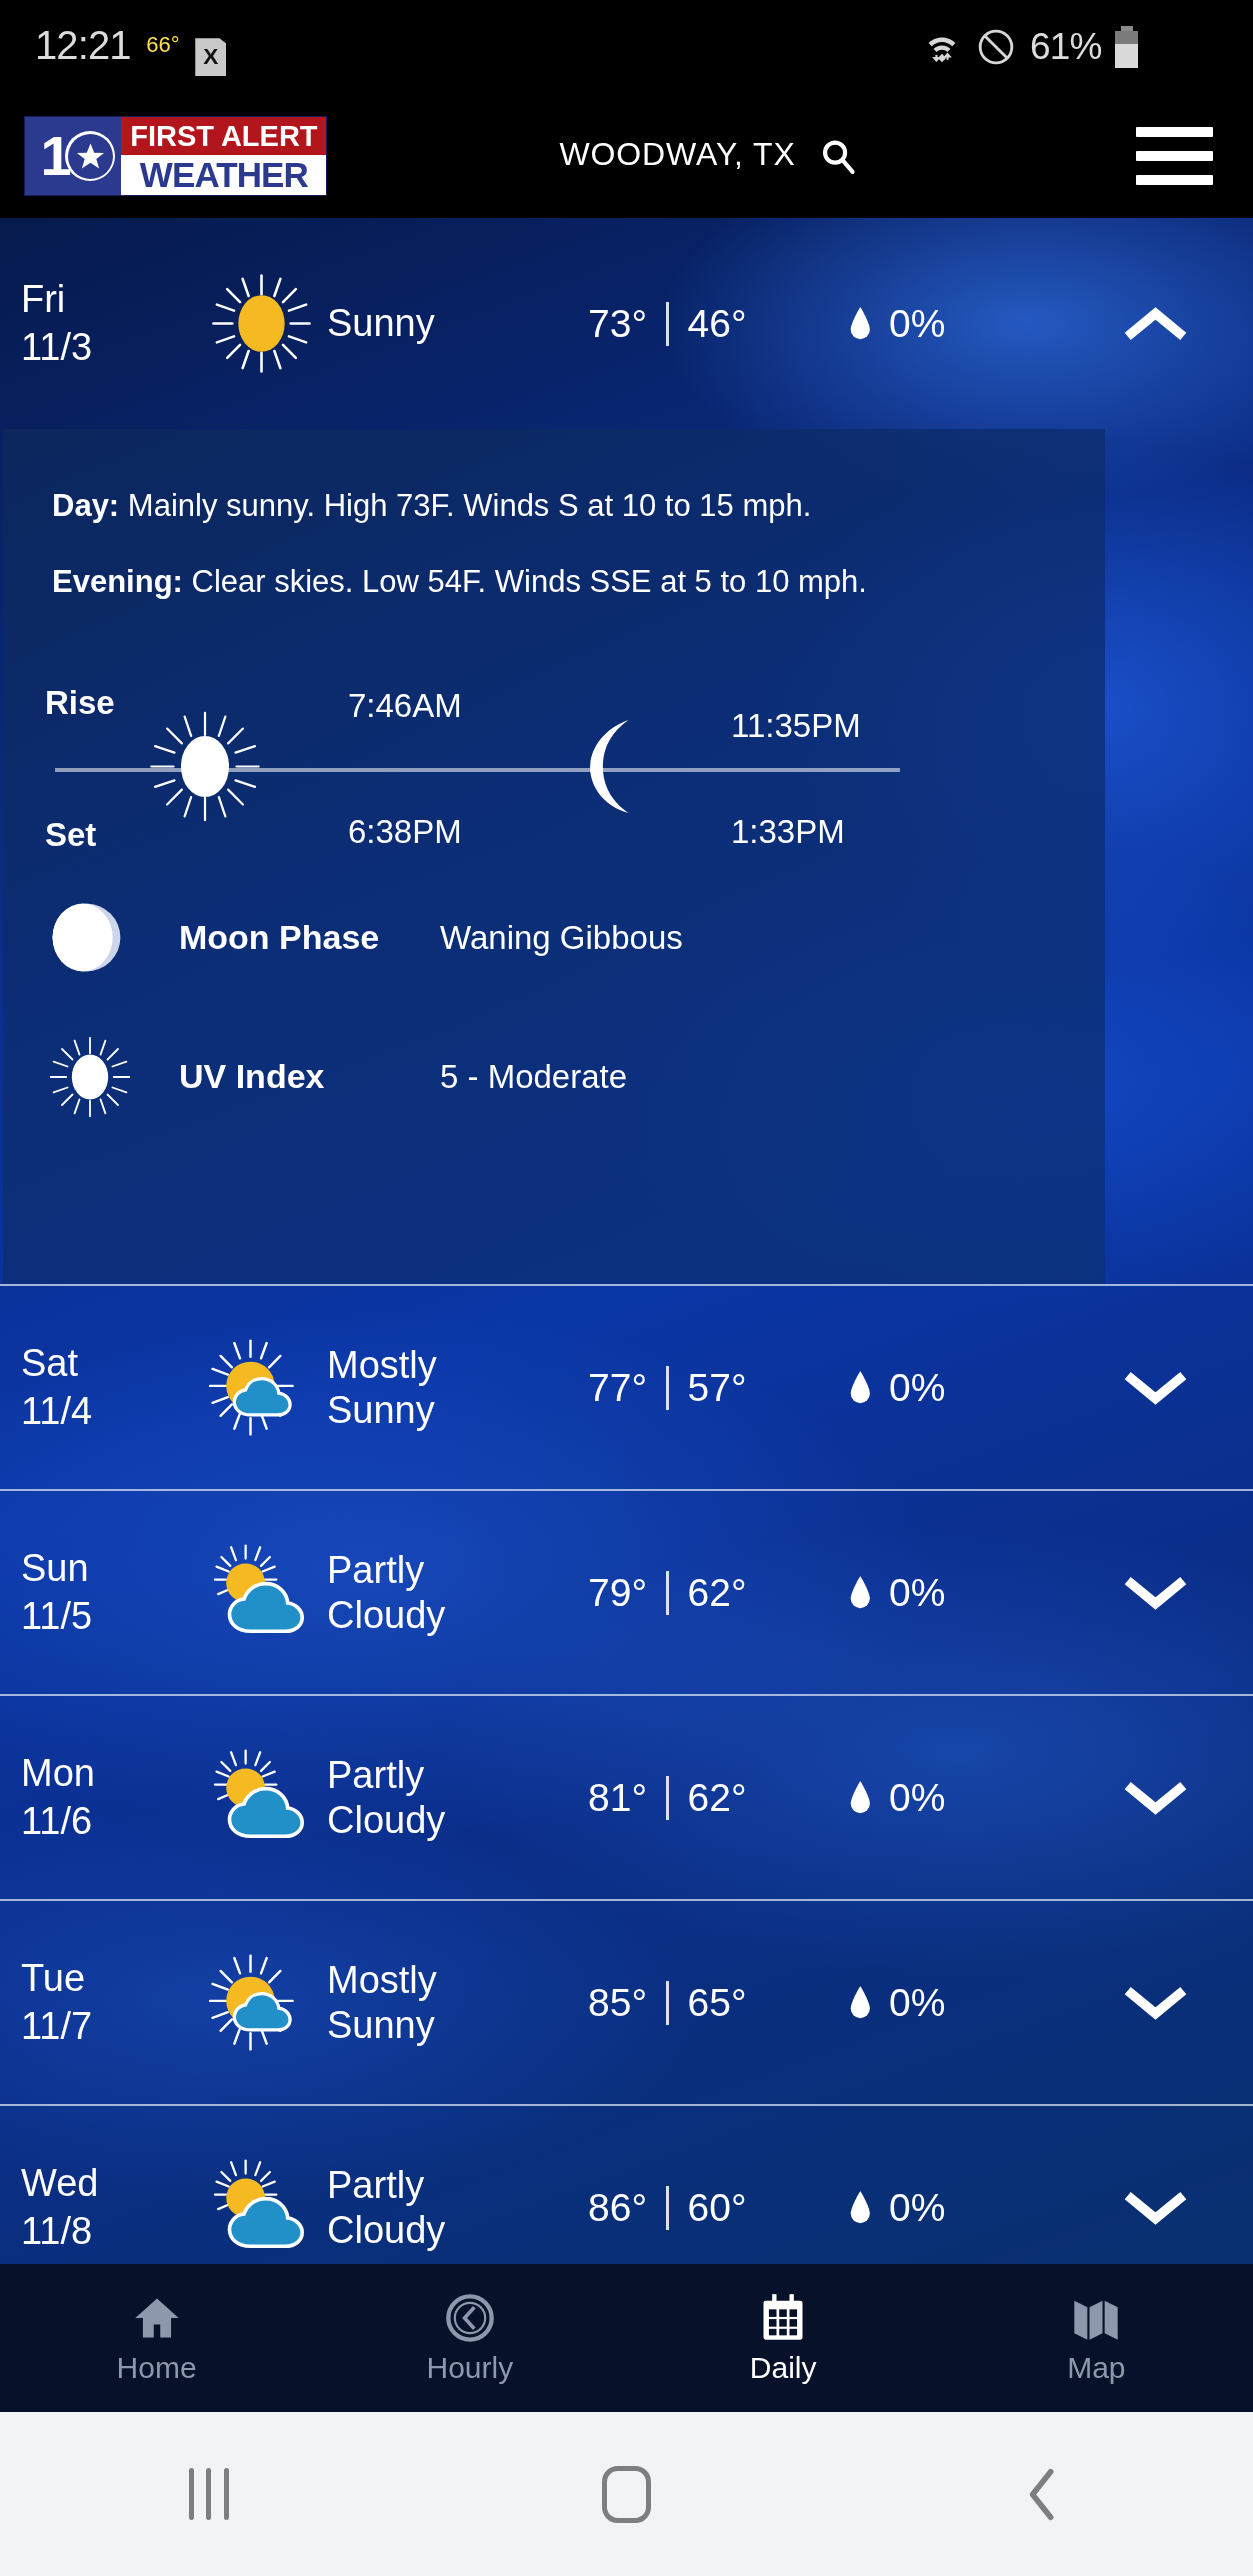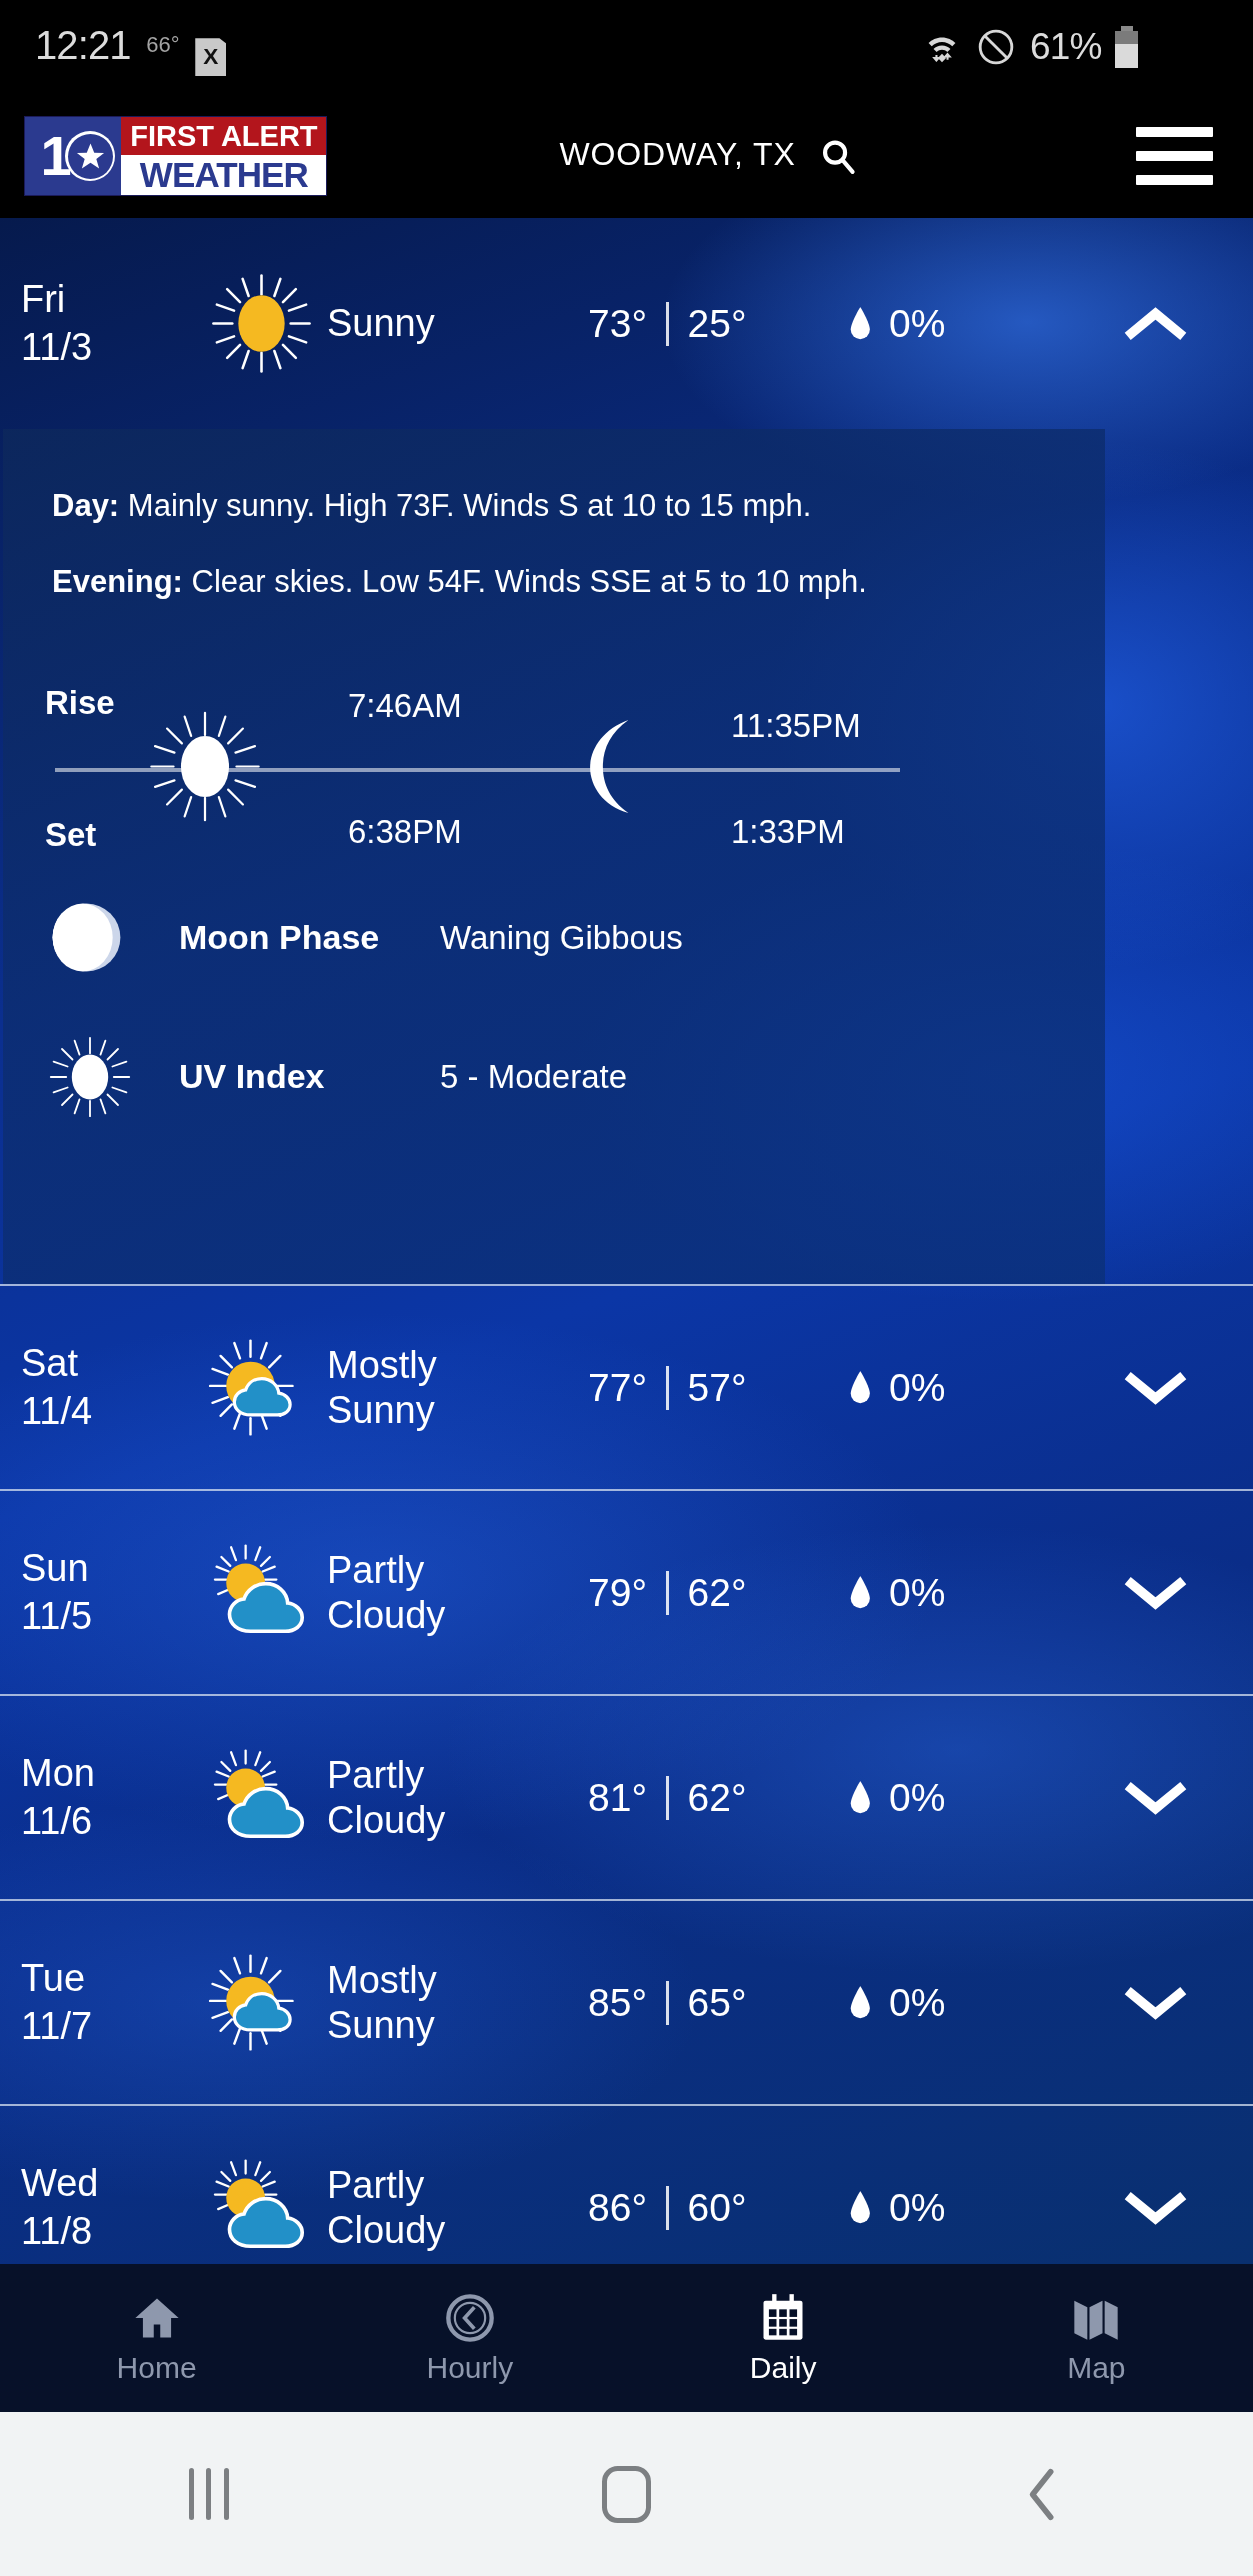--- a/index.html
+++ b/index.html
@@ -12,21 +12,21 @@
   #app { position:relative; width:1253px; height:2576px; }
 
   
   .statusbar{
     position:absolute; top:0; left:0; width:1173px; height:94px;
     background:#000; color:#d8d8d8;
     display:flex; align-items:center; padding:0 35px;
   }
   .sb-left{ display:flex; align-items:baseline; gap:15.7px; }
   .sb-time{ font-size:40px; letter-spacing:-0.9px; color:#dcdcdc; font-weight:400;}
-  .sb-temp{ font-size:22px; color:#a3a3a3; position:relative; top:-7px;}
+  .sb-temp{ font-size:22px; color:#fde047; position:relative; top:-7px;}
   .sb-x{
     width:31px;height:38px;background:#c9c9c9;color:#111;
     display:inline-flex;align-items:center;justify-content:center;
     font-size:22.6px;font-weight:bold;position:relative;top:5.2px;
     clip-path: polygon(0 0,78% 0,100% 14%,100% 100%,0 100%);
   }
   .sb-right{ margin-left:auto; display:flex; align-items:center; gap:14px; }
   .sb-battery-pct{ font-size:37px; color:#dcdcdc; letter-spacing:-0.9px;}
   .ic-wifi{ width:40px;height:38px; }
   .ic-dnd{ width:40px;height:40px; }
@@ -265,21 +265,21 @@
             <line x1="112" y1="38" x2="92" y2="45"></line>
               <line x1="112" y1="82" x2="92" y2="75"></line>
           </g>
           <ellipse cx="60" cy="60" rx="27" ry="33" fill="#f5b921"></ellipse>
         </svg>
       </div>
       <div class="d-cond">Sunny</div>
       <div class="d-temps">
         <span>73°</span>
         <span class="bar"></span>
-        <span>25°</span>
+        <span>46°</span>
       </div>
       <div class="d-precip">
         <span class="drop">
           <svg viewBox="0 0 26 40" width="22.6" height="35">
               <path d="M13 1C13 1 2 19 2 27a11 11 0 0022 0C24 19 13 1 13 1z" fill="#fff"></path>
             </svg>
         </span>
         <span>0%</span>
       </div>
       <div class="d-chev">

